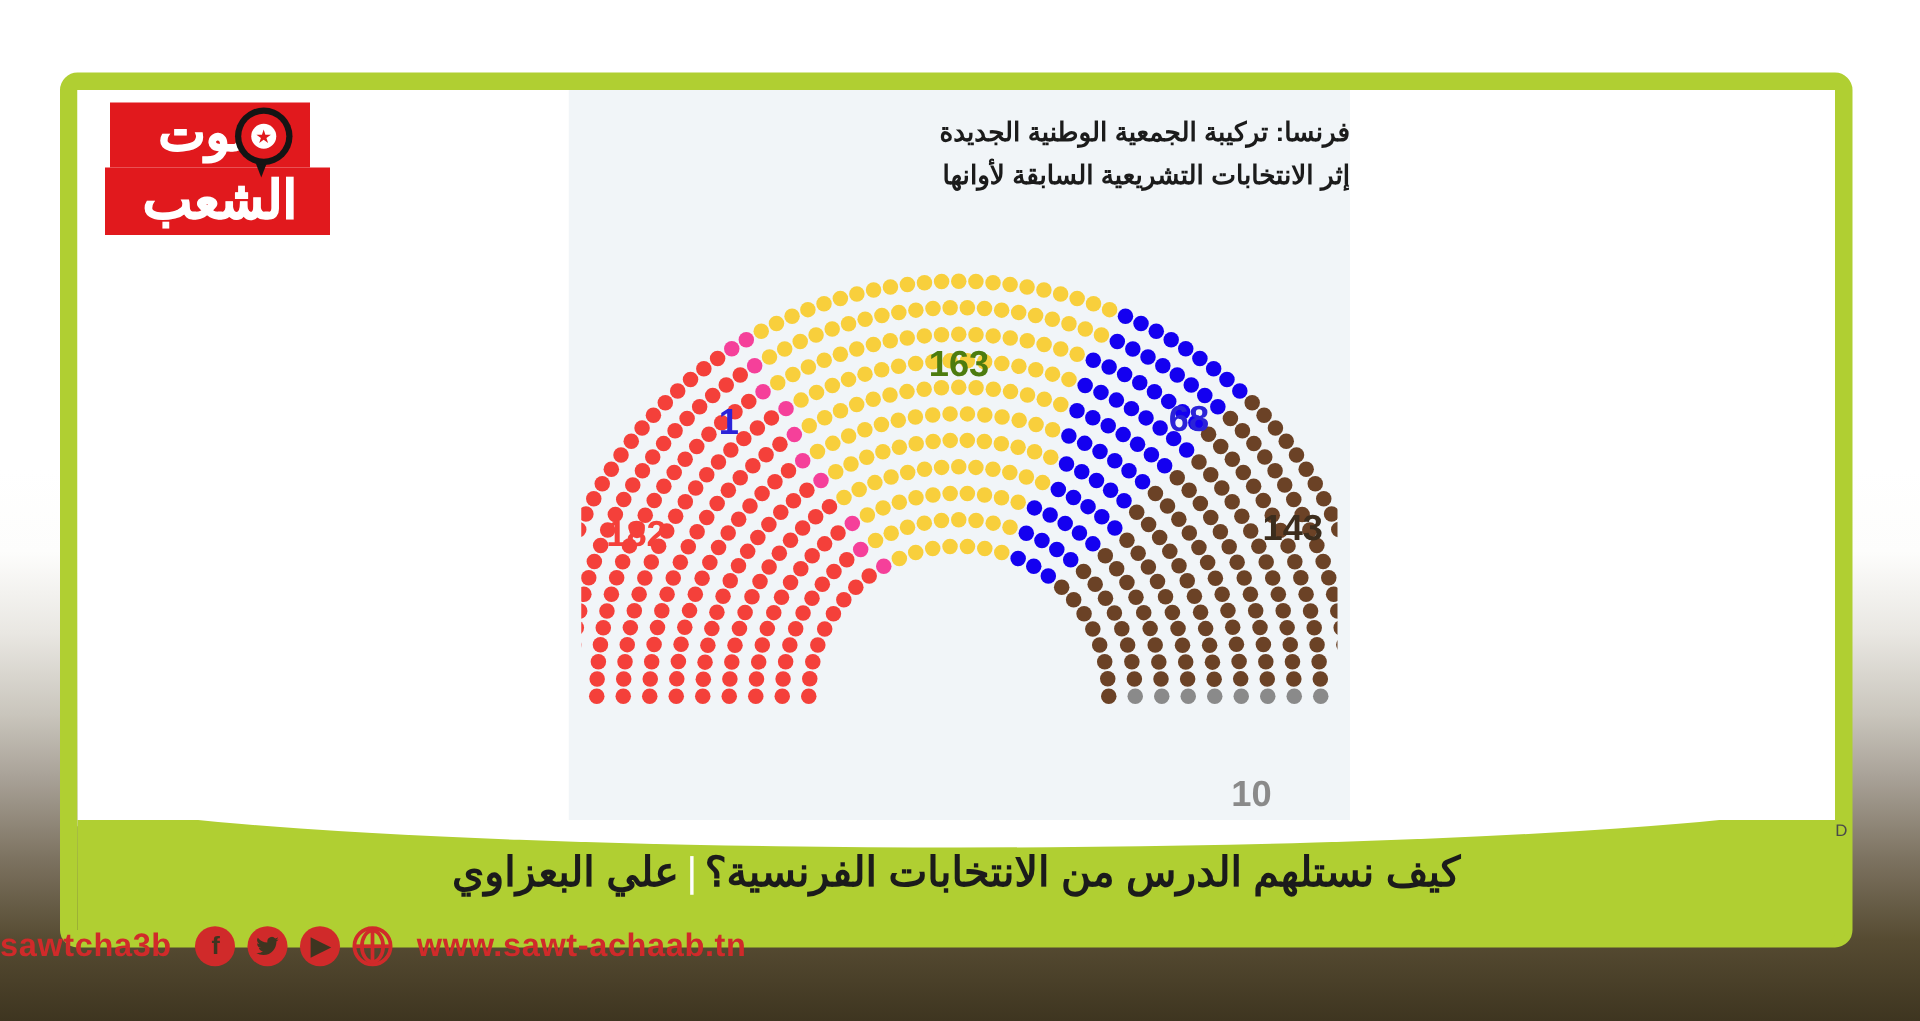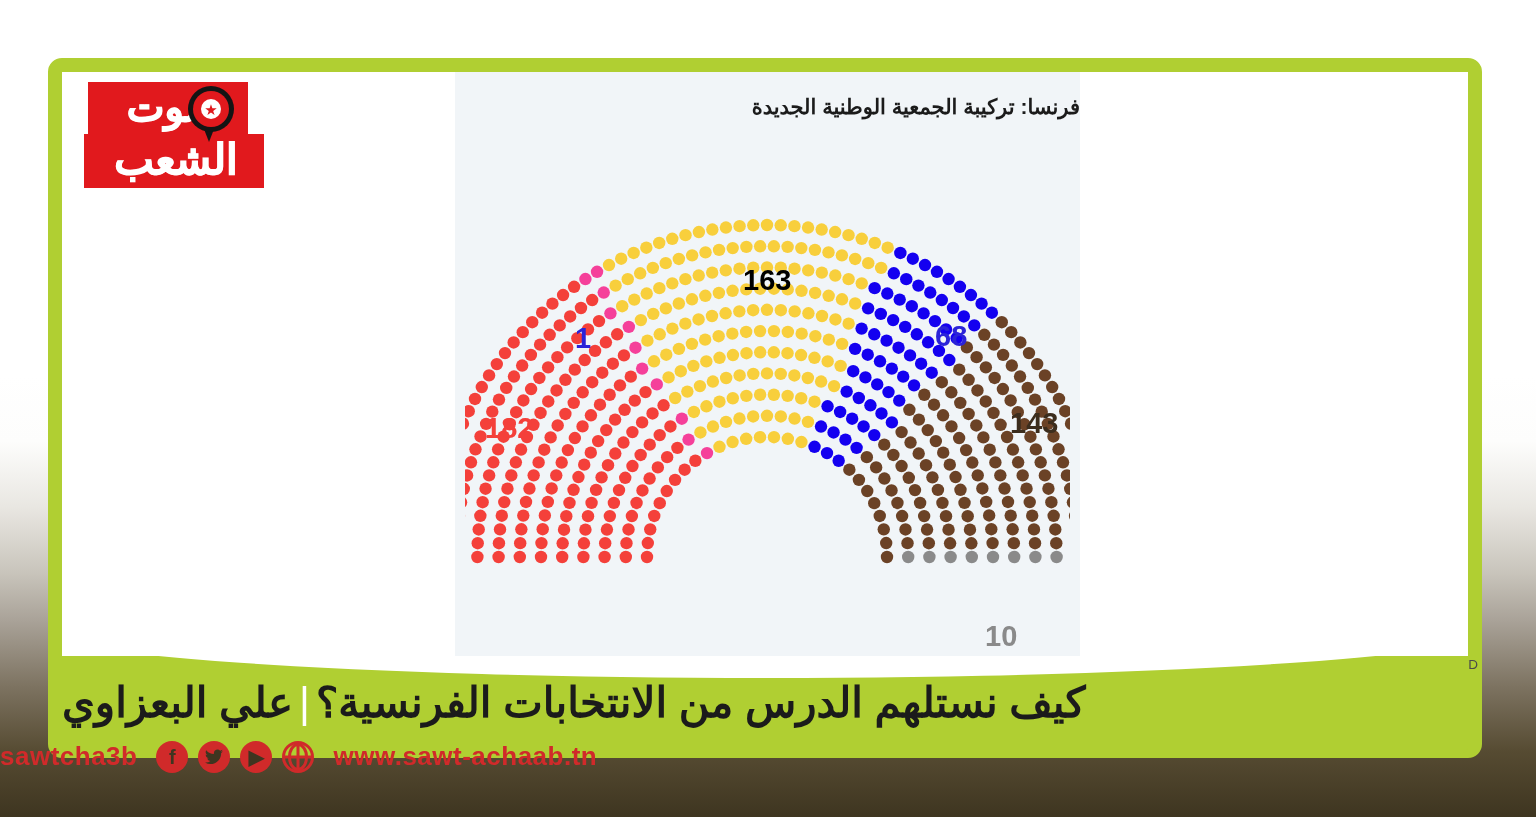--- a/index.html
+++ b/index.html
@@ -80,21 +80,21 @@
   }
   #chart-title{
     position:absolute;left:0;top:18px;width:625px;text-align:right;
     direction:rtl;color:#1b1b1b;font-size:21px;font-weight:bold;line-height:34px;
   }
   #hemicycle{position:absolute;left:10px;top:100px;width:605px;height:470px;}
 
   .seatnum{position:absolute;font-weight:bold;font-size:29px;}
   #n-nfp{left:20px;top:240px;color:#f4403a;}
   #n-dvg{left:110px;top:150px;color:#2b23d8;}
-  #n-ens{left:278px;top:92px;color:#000000;}
+  #n-ens{left:278px;top:104px;color:#4d7c0f;}
   #n-lr{left:470px;top:148px;color:#2b23d8;}
   #n-rn{left:545px;top:235px;color:#3c2d1d;}
   #n-aut{left:520px;top:448px;color:#8a8a8a;}
 
   
   #legend{
     position:absolute;left:455px;top:585px;width:625px;
     font-size:13.5px;color:#4a4a4a;
   }
   .legend-line{display:flex;flex-wrap:wrap;justify-content:center;align-items:center;margin-bottom:5px;}
@@ -105,22 +105,22 @@
   #caption-bar{
     position:absolute;left:62px;top:656px;width:1406px;height:98px;
     background:#b0cf32;border-bottom-left-radius:8px;border-bottom-right-radius:8px;
     overflow:hidden;
   }
   #caption-curve{
     position:absolute;left:-40px;top:-30px;width:1490px;height:52px;
     background:#ffffff;border-bottom-left-radius:50% 100%;border-bottom-right-radius:50% 100%;
   }
   #caption-text{
-    position:absolute;left:0;top:22px;width:1406px;text-align:left;
-    direction:rtl;color:#1b1b1b;font-size:42px;font-weight:bold;
+    position:absolute;left:0;top:22px;width:1406px;text-align:center;
+    direction:rtl;color:#1b1b1b;font-size:33px;font-weight:bold;
   }
   #caption-text .sep{color:#ffffff;font-weight:normal;padding:0 6px;}
 
   
   #footer{
     position:absolute;left:0;top:728px;width:1259px;height:57px;
     display:flex;align-items:center;justify-content:flex-start;
   }
   .f-text{color:#d02a2a;font-size:26px;font-weight:bold;letter-spacing:.5px;}
   .f-icons{display:flex;align-items:center;margin:0 14px;}
@@ -153,20 +153,21 @@
           <span class="star">★</span>
         </div>
       </div>
     </div>
   </div>
 
 
   <div id="chart-panel">
     <div id="chart-title">
       <div>فرنسا: تركيبة الجمعية الوطنية الجديدة</div>
+      <div>إثر الانتخابات التشريعية السابقة لأوانها</div>
     </div>
 
     <div id="hemicycle">
       <svg id="seats-svg" width="605" height="470" viewBox="0 0 605 470">
           <circle cx="182.00" cy="385.00" r="6.2" fill="#f4403a"></circle>
           <circle cx="160.80" cy="385.00" r="6.2" fill="#f4403a"></circle>
           <circle cx="139.60" cy="385.00" r="6.2" fill="#f4403a"></circle>
           <circle cx="118.40" cy="385.00" r="6.2" fill="#f4403a"></circle>
           <circle cx="97.20" cy="385.00" r="6.2" fill="#f4403a"></circle>
           <circle cx="76.00" cy="385.00" r="6.2" fill="#f4403a"></circle>

